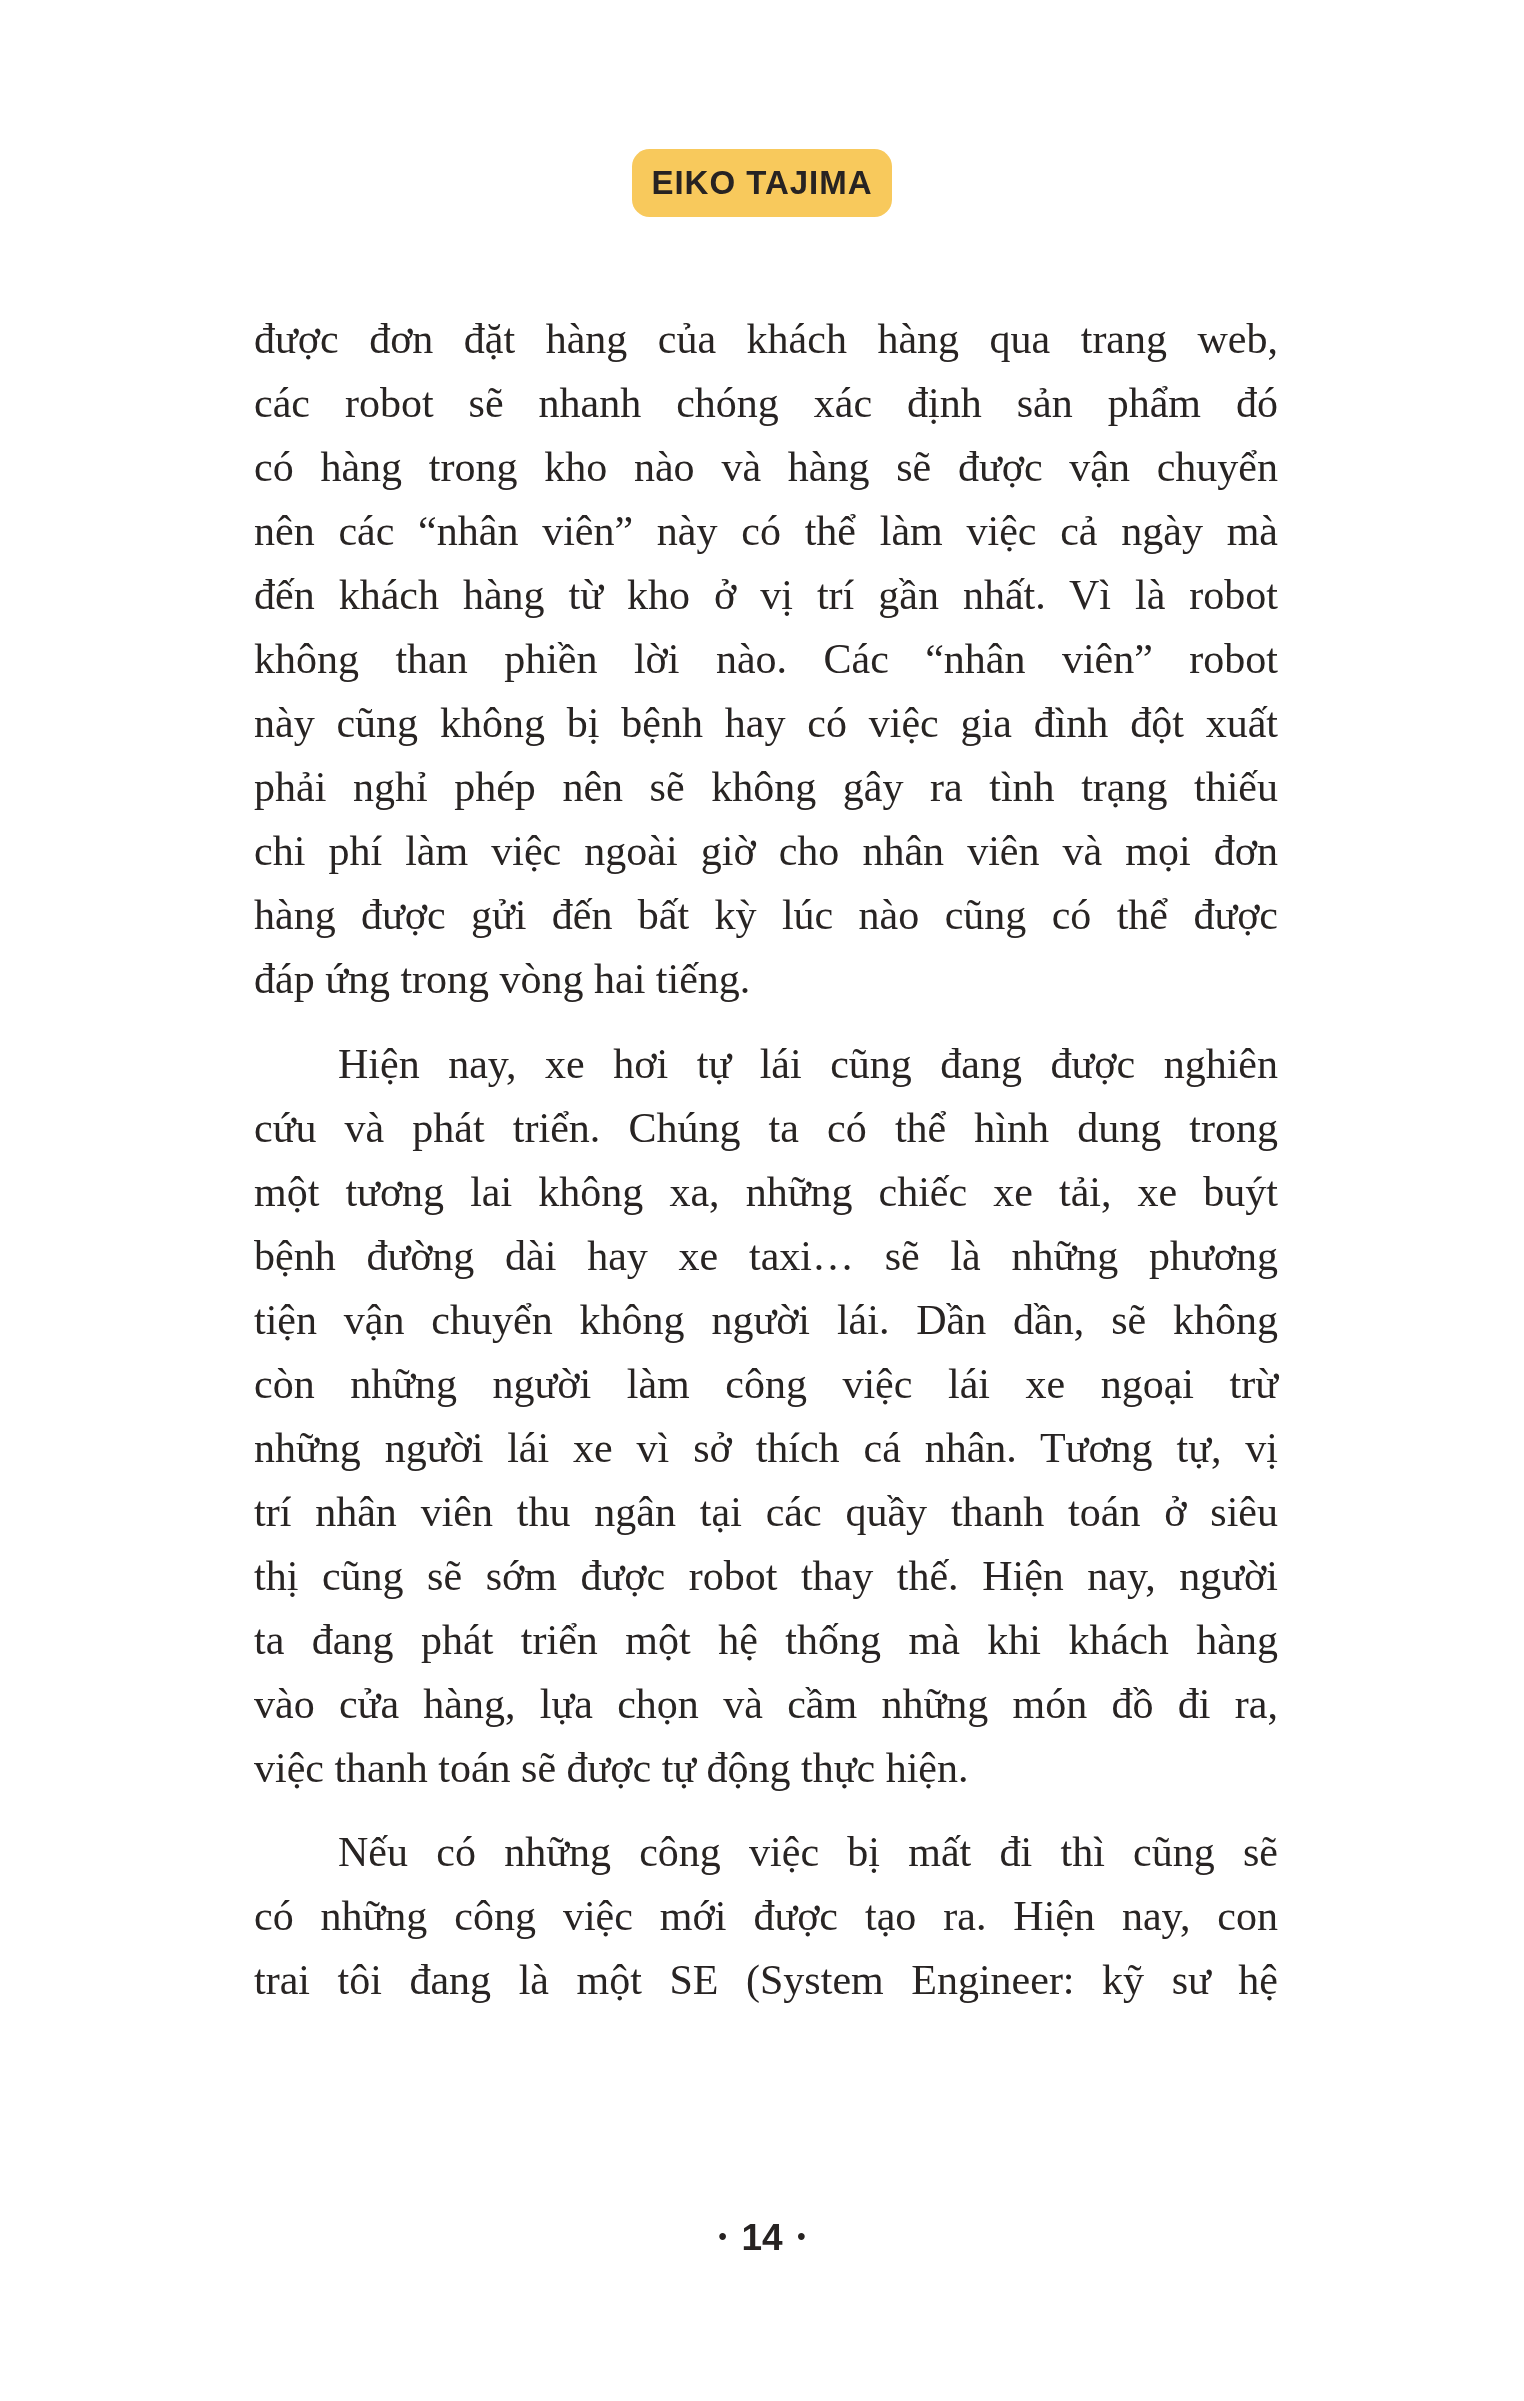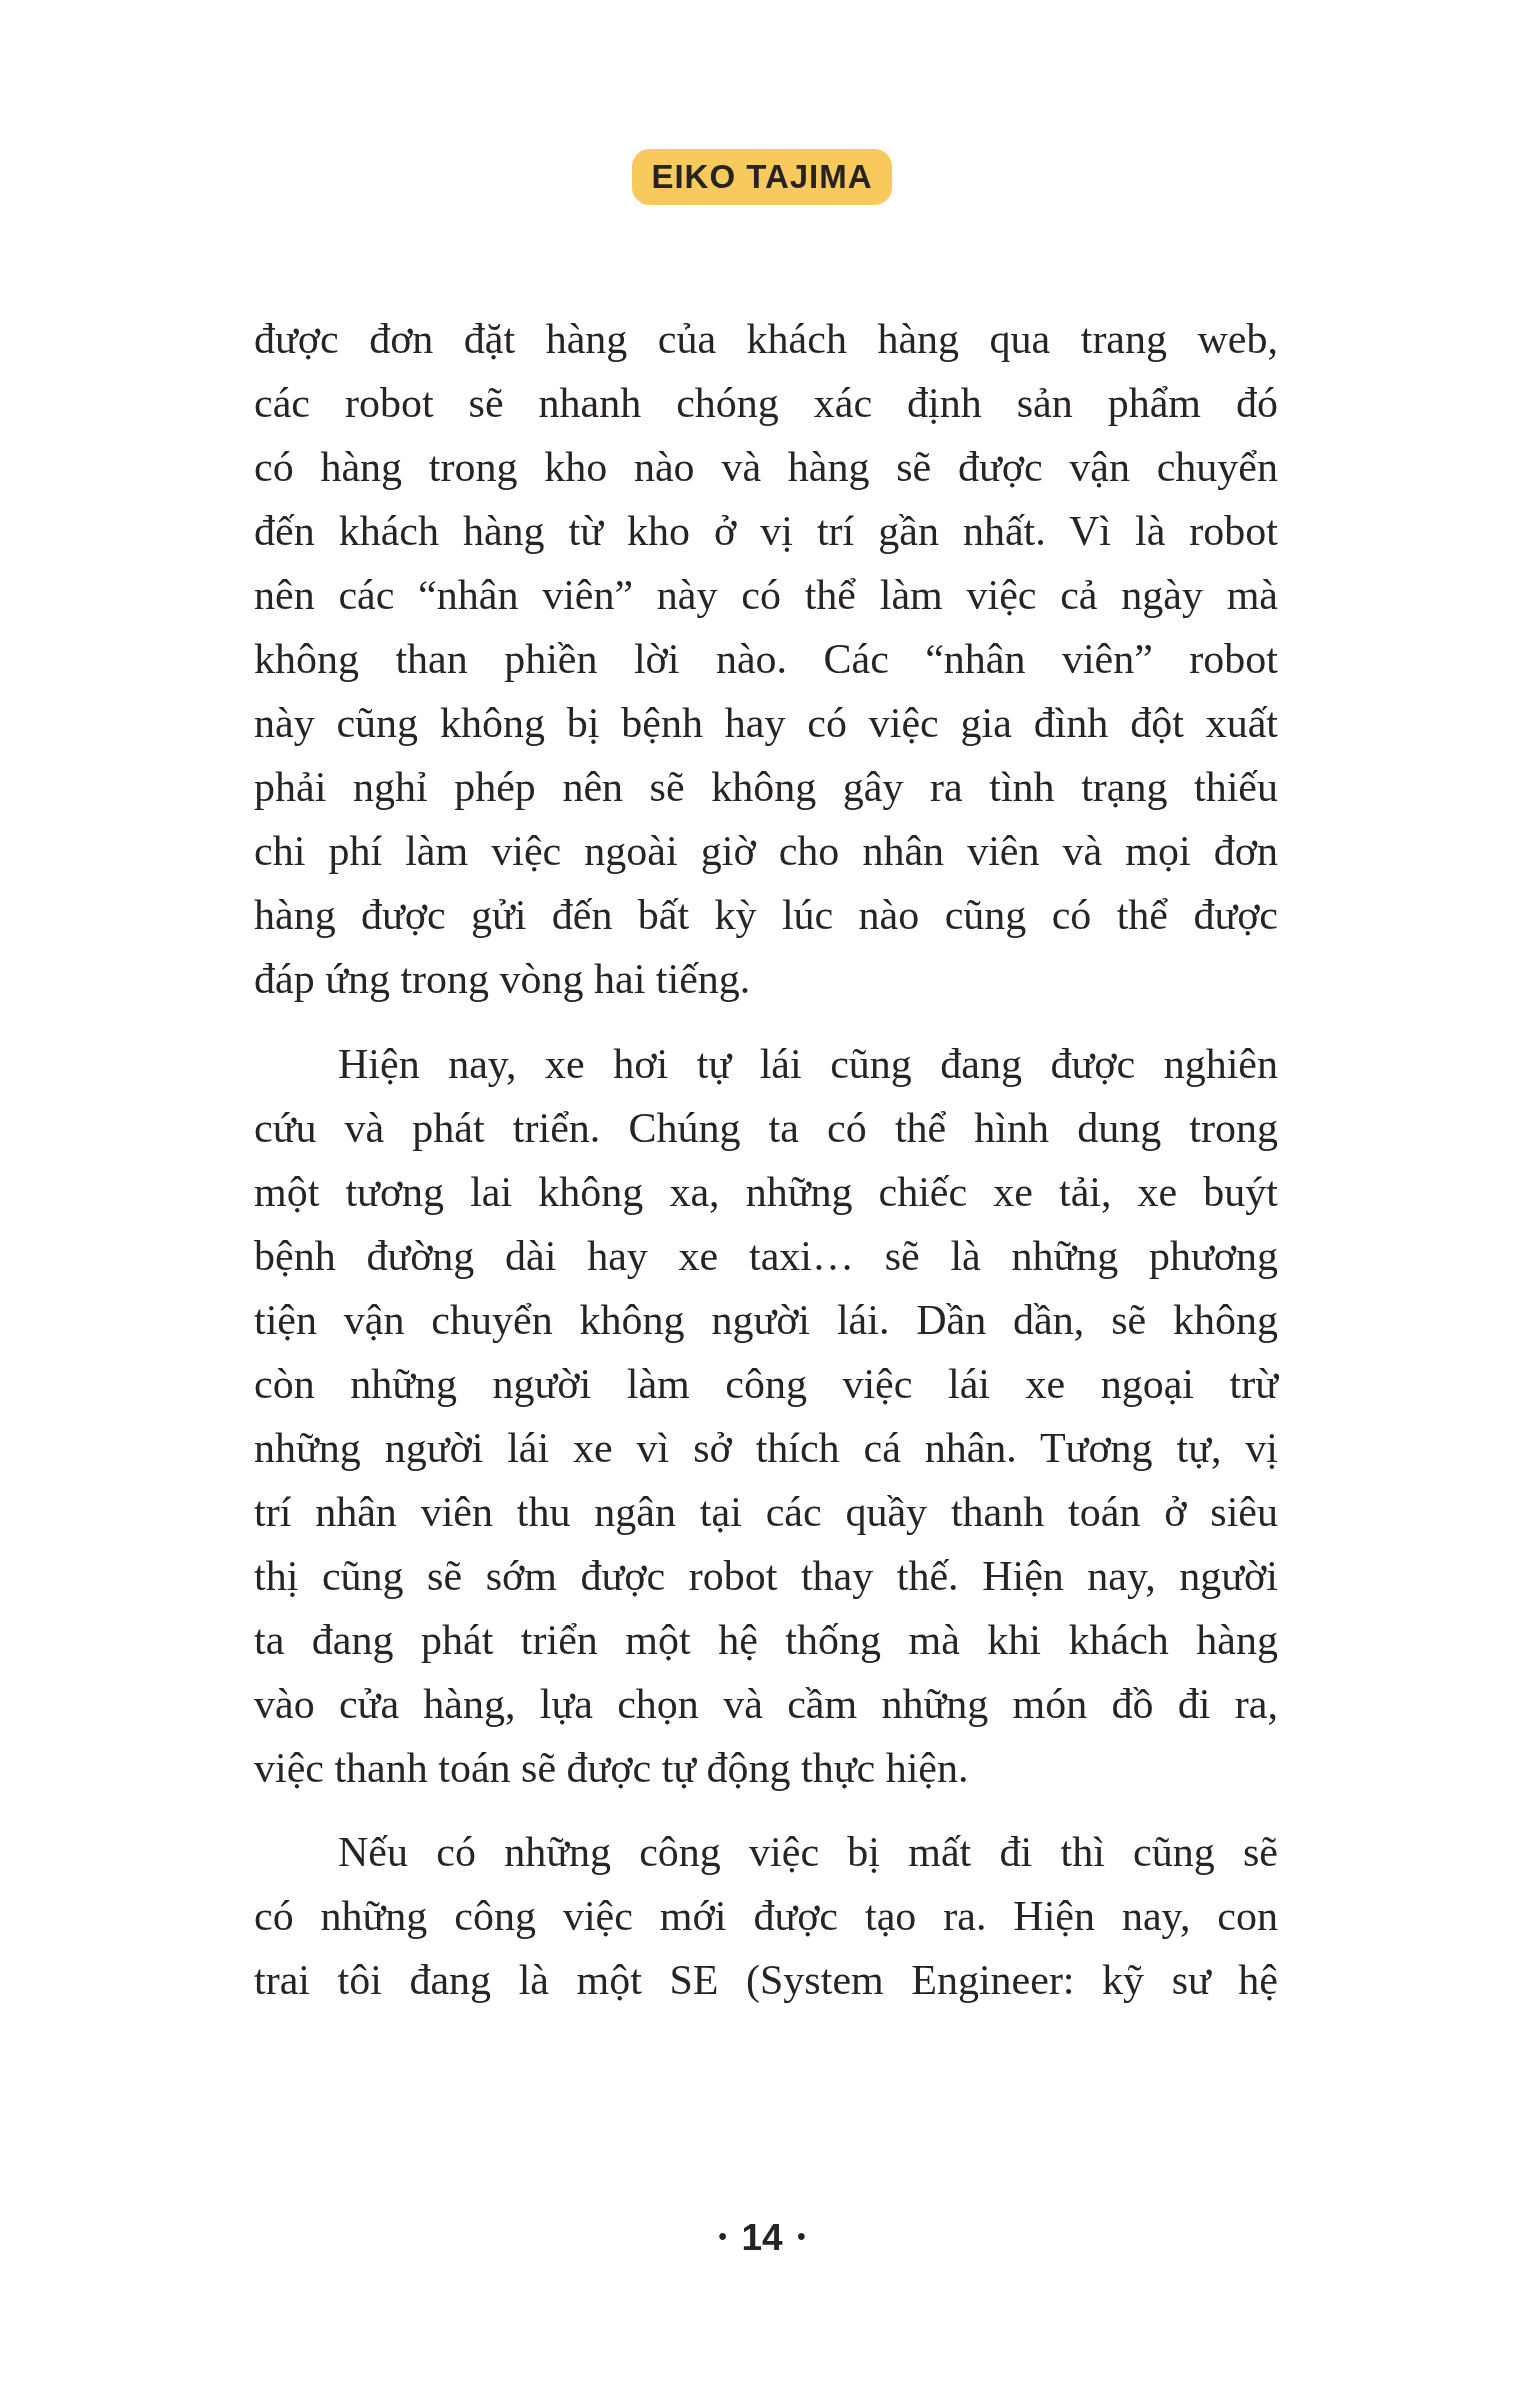--- a/index.html
+++ b/index.html
@@ -19,21 +19,21 @@
   .header {
     position: absolute;
     top: 149px;
     left: 0;
     width: 100%;
     display: flex;
     justify-content: center;
   }
   .badge {
     background: #F8C95C;
-    height: 56px;
+    height: 68px;
     border-radius: 17.6px;
     display: flex;
     align-items: center;
     padding: 0 19px;
   }
   .badge-label {
     font-family: "Liberation Sans", sans-serif;
     font-weight: bold;
     font-size: 33px;
     letter-spacing: 1px;
@@ -94,22 +94,22 @@
     <div class="badge">
       <span class="badge-label">EIKO TAJIMA</span>
     </div>
   </div>
 
   <div class="body-text" id="paragraphs">
       <div class="paragraph">
         <div class="line">được đơn đặt hàng của khách hàng qua trang web,</div>
         <div class="line">các robot sẽ nhanh chóng xác định sản phẩm đó</div>
         <div class="line">có hàng trong kho nào và hàng sẽ được vận chuyển</div>
+        <div class="line">nên các “nhân viên” này có thể làm việc cả ngày mà</div>
         <div class="line">đến khách hàng từ kho ở vị trí gần nhất. Vì là robot</div>
-        <div class="line">nên các “nhân viên” này có thể làm việc cả ngày mà</div>
         <div class="line">không than phiền lời nào. Các “nhân viên” robot</div>
         <div class="line">này cũng không bị bệnh hay có việc gia đình đột xuất</div>
         <div class="line">phải nghỉ phép nên sẽ không gây ra tình trạng thiếu</div>
         <div class="line">chi phí làm việc ngoài giờ cho nhân viên và mọi đơn</div>
         <div class="line">hàng được gửi đến bất kỳ lúc nào cũng có thể được</div>
         <div class="line last-left">đáp ứng trong vòng hai tiếng.</div>
       </div>
       <div class="paragraph">
         <div class="line first-indent">Hiện nay, xe hơi tự lái cũng đang được nghiên</div>
         <div class="line">cứu và phát triển. Chúng ta có thể hình dung trong</div>

